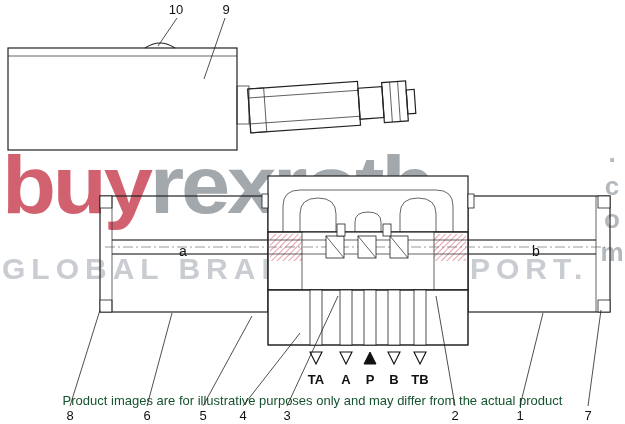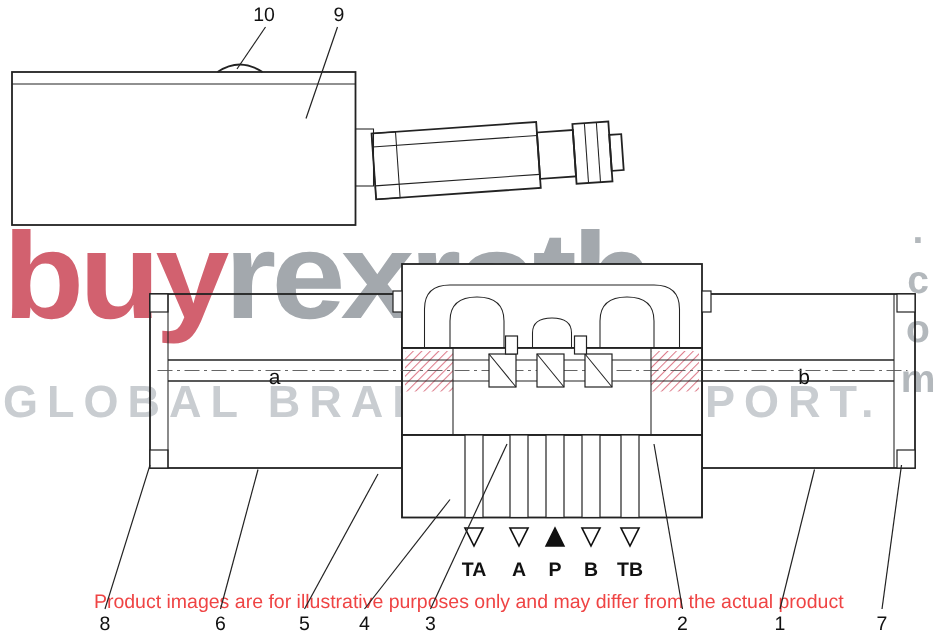--- a/index.html
+++ b/index.html
@@ -22,21 +22,21 @@
   .wm-tagline-left{left:2px;}
   .wm-tagline-right{left:470px;}
   .wm-com{
     position:absolute;right:0px;top:138px;z-index:1;
     writing-mode:vertical-rl;text-orientation:upright;
     font-size:26px;font-weight:700;color:#b3b8bc;letter-spacing:3px;line-height:1;
   }
   
   .disclaimer{
     position:absolute;left:0;top:393px;width:625px;z-index:2;
-    text-align:center;font-size:13px;color:#ef4444;
+    text-align:center;font-size:13px;color:#14532d;
   }
   
   svg.draw{position:absolute;left:0;top:0;z-index:3;}
   .ln{stroke:#222;stroke-width:1.2;fill:none;}
   .thin{stroke:#222;stroke-width:0.7;fill:none;}
   .leader{stroke:#222;stroke-width:0.8;fill:none;}
   .whitefill{fill:#ffffff;stroke:#222;stroke-width:1.2;}
   .whitefill-thin{fill:#ffffff;stroke:#222;stroke-width:0.8;}
   .callout{font-family:"Liberation Sans",sans-serif;font-size:13px;fill:#111;}
   .portlabel{font-family:"Liberation Sans",sans-serif;font-size:13px;font-weight:700;fill:#111;}

